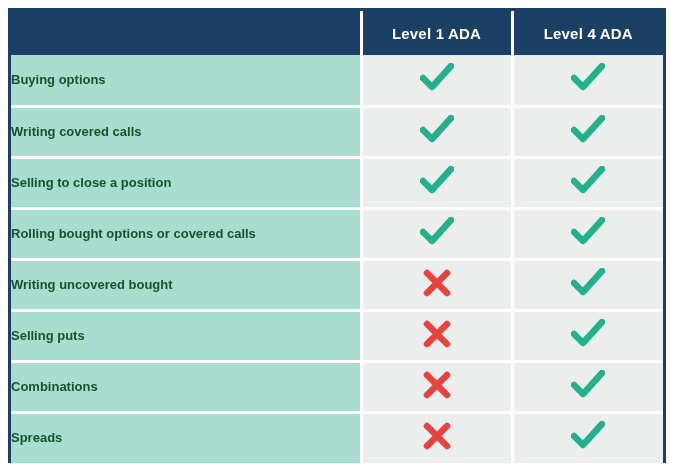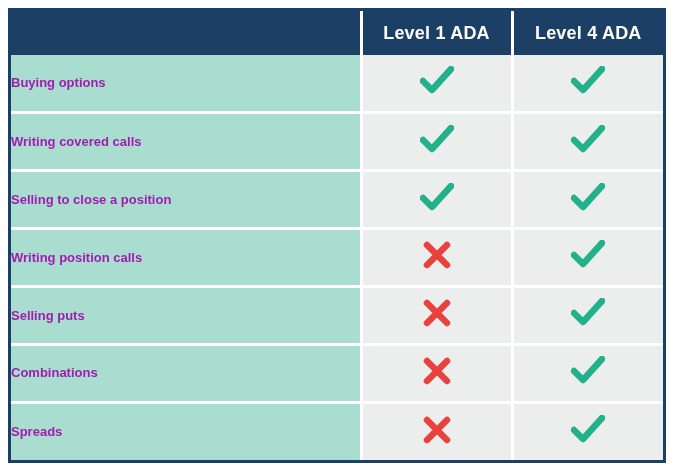--- a/index.html
+++ b/index.html
@@ -33,40 +33,40 @@
     padding: 0;
     margin: 0;
   }
   
   col.c-feature { width: 350px; }
   col.c-lvl { width: 151px; }
 
   thead th {
     background: #1c3f66;
     color: #ffffff;
-    font-size: 18px;
+    font-size: 15px;
     font-weight: bold;
     height: 44px;
     text-align: center;
     vertical-align: middle;
     letter-spacing: 0.2px;
   }
   thead th.blank-head {
     background: #1c3f66;
   }
   thead th.lvl-head {
     border-left: 3px solid #ffffff;
   }
 
   tbody tr {
     height: 51px;
   }
   td.feature {
     background: #a8ddd0;
-    color: #a21caf;
+    color: #14532d;
     font-size: 13px;
     font-weight: bold;
     padding-left: 30px;
     vertical-align: middle;
     border-bottom: 3px solid #ffffff;
     border-right: 3px solid #ffffff;
     line-height: 1.2;
   }
   tbody tr:last-child td.feature {
     border-bottom: none;
@@ -152,21 +152,38 @@
         </td>
         <td class="mark second">
           <span class="glyph">
             <svg width="34" height="30" viewBox="0 0 34 30">
                 <path d="M3 15 L12 24 L31 3" stroke="#22b18b" stroke-width="6.5" fill="none" stroke-linecap="round" stroke-linejoin="round"></path>
               </svg>
           </span>
         </td>
       </tr>
       <tr>
-        <td class="feature">Writing position calls</td>
+        <td class="feature">Rolling bought options or covered calls</td>
+        <td class="mark">
+          <span class="glyph">
+            <svg width="34" height="30" viewBox="0 0 34 30">
+                <path d="M3 15 L12 24 L31 3" stroke="#22b18b" stroke-width="6.5" fill="none" stroke-linecap="round" stroke-linejoin="round"></path>
+              </svg>
+          </span>
+        </td>
+        <td class="mark second">
+          <span class="glyph">
+            <svg width="34" height="30" viewBox="0 0 34 30">
+                <path d="M3 15 L12 24 L31 3" stroke="#22b18b" stroke-width="6.5" fill="none" stroke-linecap="round" stroke-linejoin="round"></path>
+              </svg>
+          </span>
+        </td>
+      </tr>
+      <tr>
+        <td class="feature">Writing uncovered bought</td>
         <td class="mark">
           <span class="glyph">
             <svg width="30" height="30" viewBox="0 0 30 30">
                 <path d="M5 5 L25 25 M25 5 L5 25" stroke="#e8423f" stroke-width="6.5" fill="none" stroke-linecap="round"></path>
               </svg>
           </span>
         </td>
         <td class="mark second">
           <span class="glyph">
             <svg width="34" height="30" viewBox="0 0 34 30">

